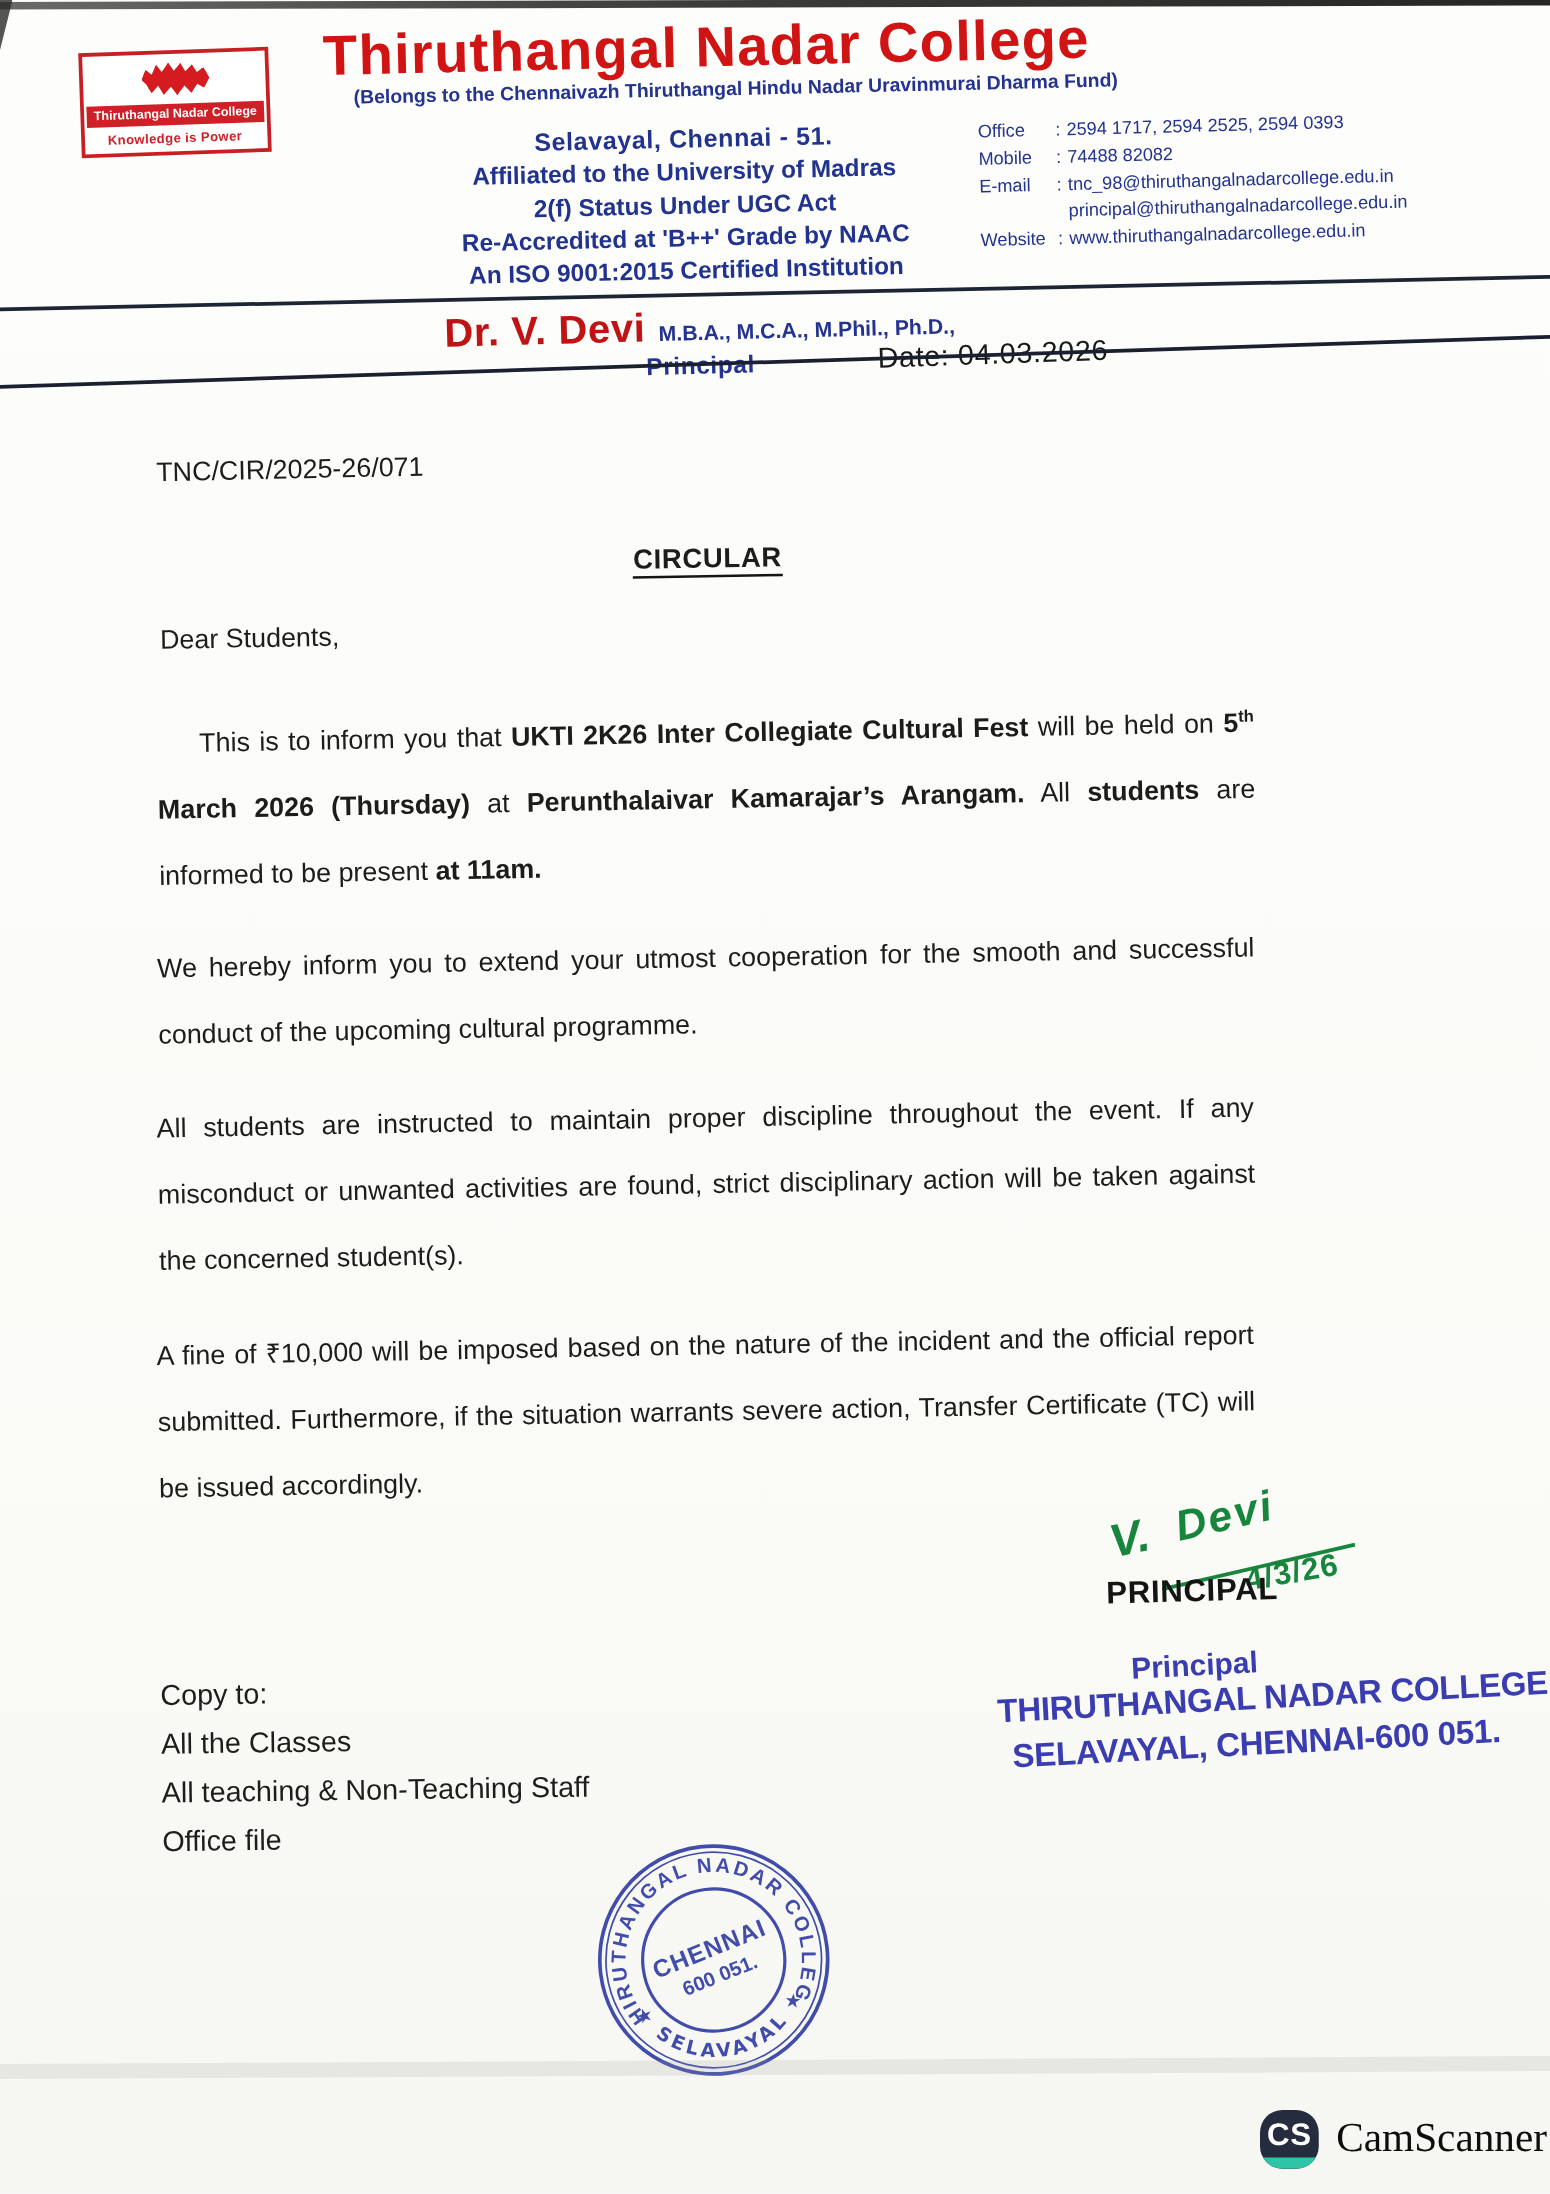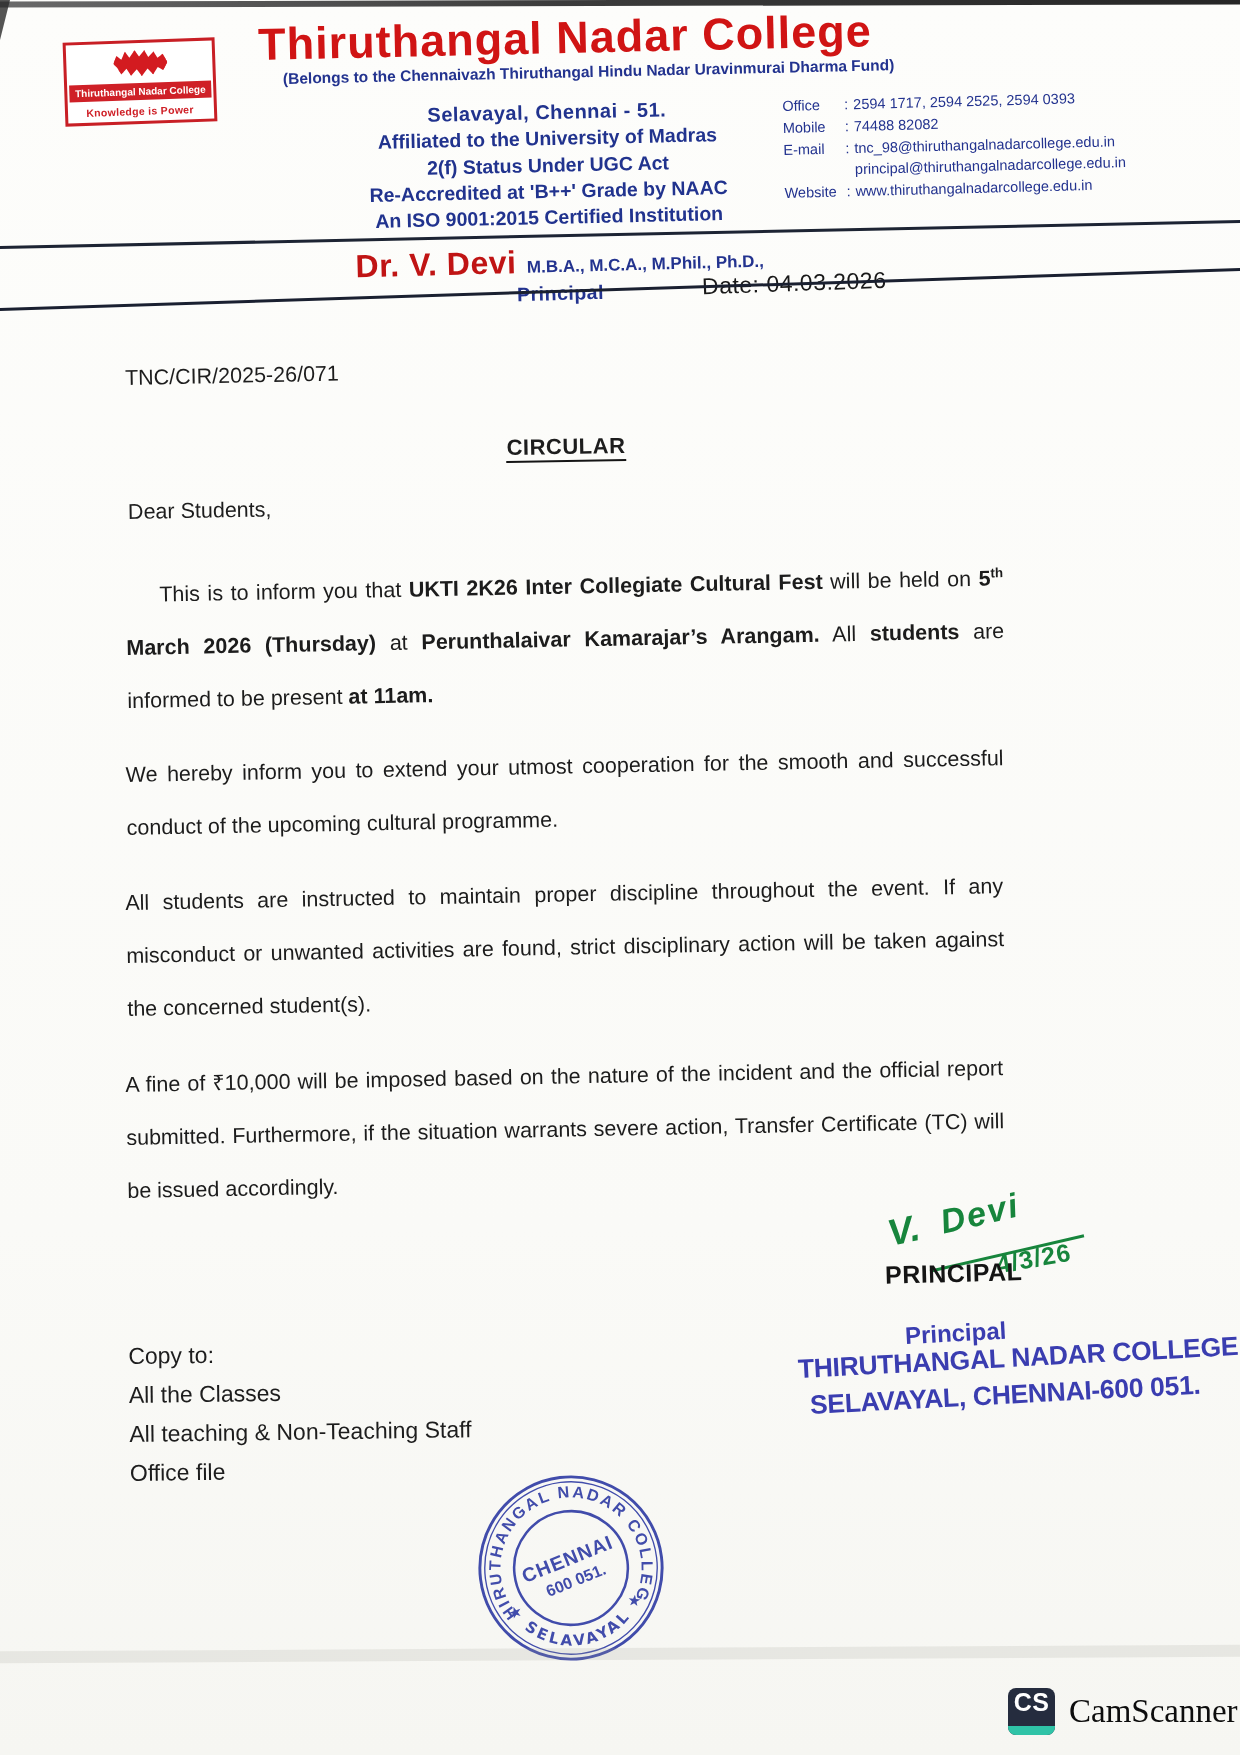--- a/index.html
+++ b/index.html
@@ -78,22 +78,22 @@
   .stamp-l2{left:798px;top:1354px;font-size:26.5px;transform:rotate(-3deg);transform-origin:0 50%;letter-spacing:-.3px;}
   .stamp-l3{left:810px;top:1390px;font-size:26.5px;transform:rotate(-3deg);transform-origin:0 50%;letter-spacing:-.3px;}
 
   .copy-block{position:absolute;left:128px;top:1337px;font-size:23px;line-height:39px;
         transform:rotate(-.8deg);transform-origin:0 0;}
 
   .round-seal{position:absolute;left:473px;top:1470px;width:196px;height:196px;transform:rotate(-7deg);opacity:.93;}
 
   
   .cs-row{position:absolute;left:1008px;top:1688px;display:flex;align-items:center;}
-  .cs-icon{width:47px;height:47px;border-radius:8px;background:#252c3e;position:relative;
-        display:flex;align-items:flex-start;justify-content:center;overflow:hidden;}
+  .cs-icon{width:47px;height:47px;border-radius:18px;background:#252c3e;position:relative;
+        display:flex;align-items:center;justify-content:center;overflow:hidden;}
   .cs-icon span{color:#fff;font-size:25px;font-weight:bold;margin-bottom:7px;letter-spacing:.5px;}
   .cs-teal{position:absolute;bottom:0;left:0;width:100%;height:9px;background:#2fc3a7;}
   .cs-brand{font-family:Liberation Serif, serif;font-size:33px;color:#0d0d0d;margin-left:14px;}
 </style>
 </head>
 <body>
 
 <div id="page">
 
   <div class="scan-top-edge"></div>

